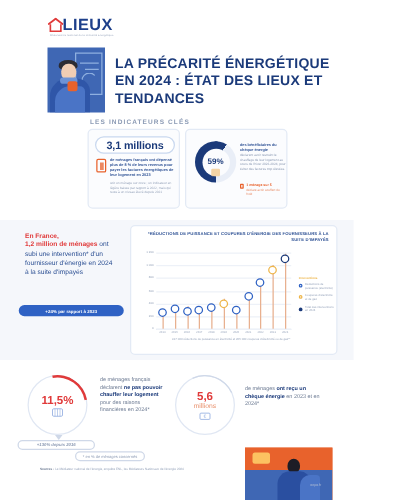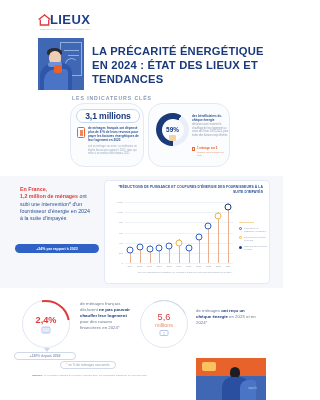--- a/index.html
+++ b/index.html
@@ -50,21 +50,21 @@
   }
 
   
   .kicker {
     position:absolute; left:72px; top:95px;
     font-size:5.2px; letter-spacing:.9px; color:#8b9ab4; font-weight:600;
   }
   .cards { position:absolute; left:70px; top:103px; width:160px; height:64px; }
   .card {
     position:absolute; top:0; height:64px;
-    background:#fbfcfe; border:.7px solid #e3eaf5; border-radius:14px;
+    background:#fbfcfe; border:.7px solid #e3eaf5; border-radius:4px;
   }
   .card-left { left:0; width:74px; }
   .card-right { left:78px; width:82px; }
 
   .big-pill {
     position:absolute; left:5px; top:5px; width:64px; height:14px;
     border:1px solid #c9d8ef; border-radius:8px; background:#fff;
     display:flex; align-items:center; justify-content:center;
   }
   .big-pill span { font-size:8.6px; font-weight:700; color:#1b3a7a; letter-spacing:-.1px; }
@@ -172,21 +172,21 @@
 
   
   .circ {
     position:absolute; border-radius:50%; background:#fff;
     border:.8px solid #e0e7f3;
     display:flex; flex-direction:column; align-items:center; justify-content:center;
   }
   .c1 { left:22px; top:300px; width:48px; height:48px; }
   .c2 { left:140px; top:300px; width:48px; height:48px; }
   .c1 .num { font-size:9.2px; font-weight:700; color:#e03a3a; }
-  .c2 .num { font-size:9.2px; font-weight:400; color:#e03a3a; line-height:10px;text-align:right; }
+  .c2 .num { font-size:9.2px; font-weight:700; color:#e03a3a; line-height:10px;text-align:right; }
   .c2 .unit { font-size:5.4px; color:#e8906c; }
   .c-ico { width:10px; height:8px; margin-top:1px; opacity:.5; }
   .arc-red {
     position:absolute; left:22px; top:300px; width:48px; height:48px;
     border-radius:50%; border:2.2px solid transparent; border-top-color:#e03a3a;
     transform:rotate(35deg);
   }
   .arc-grey {
     position:absolute; left:140px; top:300px; width:48px; height:48px;
     border-radius:50%; border:1.2px solid transparent; border-top-color:#cfd8e8;
@@ -379,21 +379,21 @@
           <div class="lt">Coupures d'électricité et de gaz</div>
         </div>
         <div class="li">
           <div class="dot d"></div>
           <div class="lt">Total des interventions en 2024</div>
         </div>
       </div>
   </div>
 
   <div class="circ c1">
-    <div class="num">2,4%</div>
+    <div class="num">11,5%</div>
     <svg class="c-ico" viewBox="0 0 10 8">
       <rect x="1" y="1" width="8" height="6" rx="1" fill="none" stroke="#2f62c4" stroke-width=".7"></rect>
       <path d="M3 1v6M5 1v6M7 1v6" stroke="#2f62c4" stroke-width=".5"></path>
     </svg>
   </div>
   <div class="arc-red"></div>
   <div class="ptr1"></div>
 
   <div class="txt1">
     <span>de ménages français déclarent </span><b>ne pas pouvoir chauffer leur logement</b><span> pour des raisons financières en 2024*</span>

